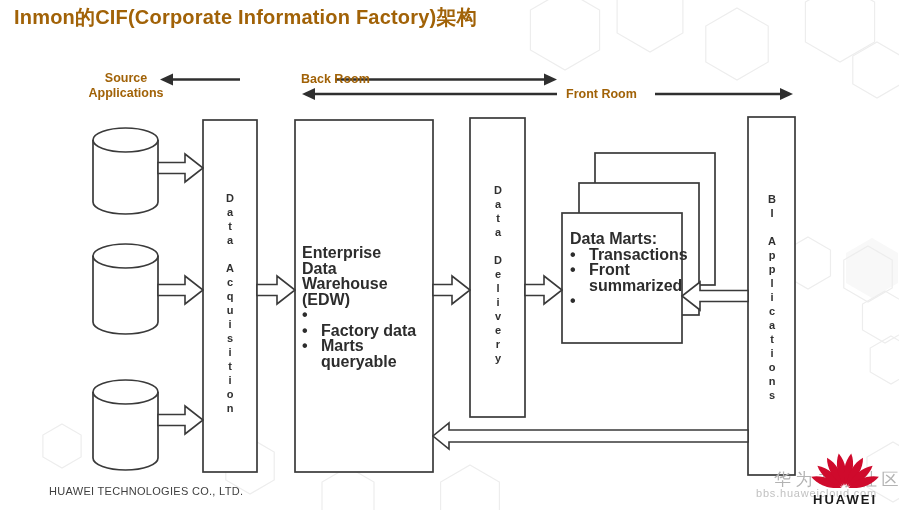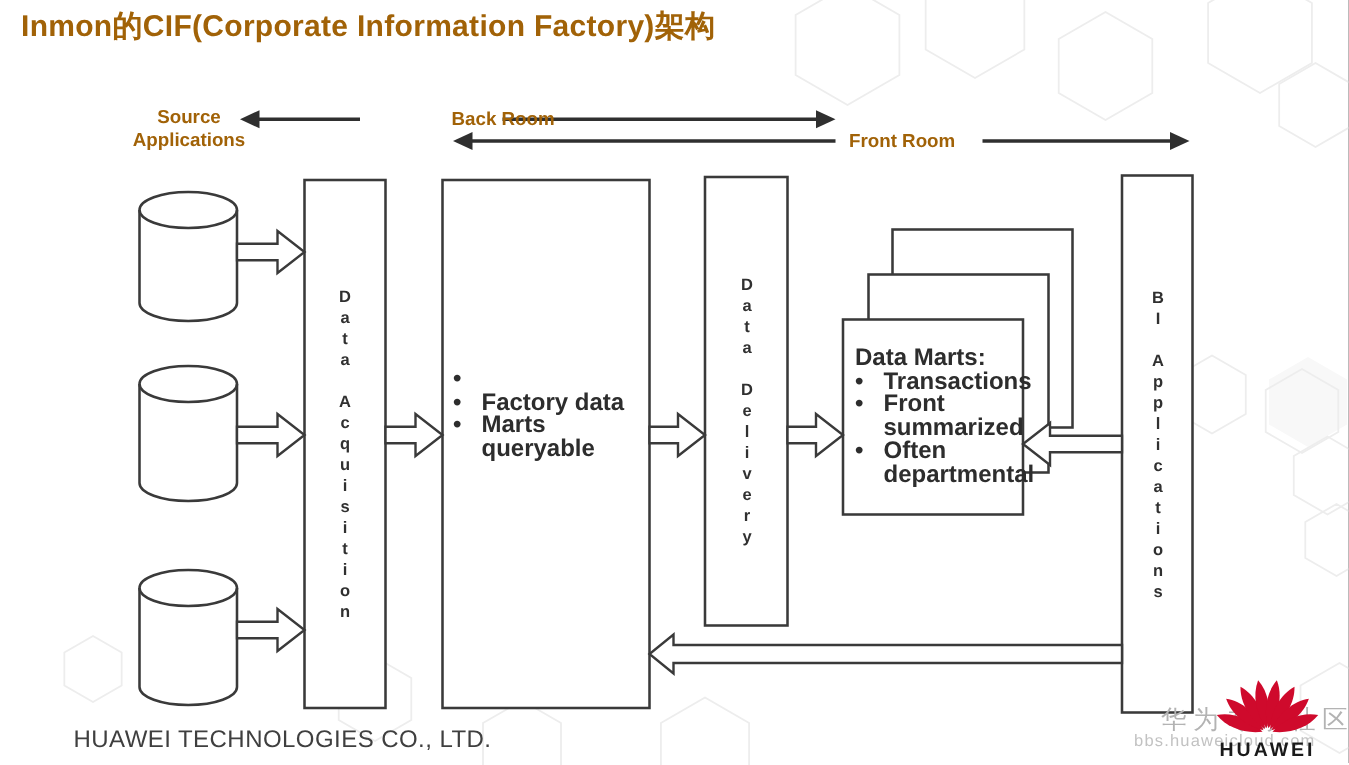--- a/index.html
+++ b/index.html
@@ -20,21 +20,21 @@
     font-weight:bold;font-size:11px;letter-spacing:2px;color:#303030;line-height:14px;
   }
   .textblock{font-size:16px;font-weight:bold;color:#2d2d2d;line-height:15.5px;}
   .tb-title{margin:0 0 0 0;}
   .bullet{display:flex;}
   .bullet .dot{width:19px;flex:0 0 19px;}
   .edw-text{left:302px;top:245px;width:118px;}
   .edw-text .bt{width:104px;}
   .dm-text{left:570px;top:231px;width:108px;}
   .dm-text .bt{width:84px;}
-  .footer-company{left:49px;top:485px;font-size:16px;color:#3f3f3f;letter-spacing:0.3px;}
+  .footer-company{left:49px;top:485px;font-size:11px;color:#3f3f3f;letter-spacing:0.3px;}
 </style>
 </head>
 <body>
 
 <div class="stage">
 
   <svg width="899" height="510" viewBox="0 0 899 510">
 
     <g stroke="#ededed" stroke-width="1.2" fill="none">
       <polygon points="872,238 898,253 898,283 872,298 846,283 846,253" fill="#f8f8f8" stroke="none"></polygon>
@@ -135,20 +135,21 @@
     <div>Applications</div>
   </div>
   <div class="abs hdr-label" style="left:253px;top:72px;padding-left:48px;">Back Room</div>
   <div class="abs hdr-label" style="left:566px;top:86.5px;text-align:center;">Front Room</div>
 
   <div class="abs vlabel" style="left:223px;top:192px;">Data Acquisition</div>
   <div class="abs vlabel" style="left:491px;top:184px;">Data Delivery</div>
   <div class="abs vlabel" style="left:765px;top:193px;">BI Applications</div>
 
   <div class="abs textblock edw-text">
+    <div class="tb-title bt">Enterprise Data Warehouse (EDW)</div>
     <div class="bullet">
       <span class="dot">•</span>
     </div>
     <div class="bullet">
       <span class="dot">•</span>
       <span>Factory data</span>
     </div>
     <div class="bullet">
       <span class="dot">•</span>
       <span>Marts queryable</span>
@@ -160,19 +161,18 @@
     <div class="bullet">
       <span class="dot">•</span>
       <span class="bt">Transactions</span>
     </div>
     <div class="bullet">
       <span class="dot">•</span>
       <span class="bt">Front summarized</span>
     </div>
     <div class="bullet">
       <span class="dot">•</span>
-      <span class="bt">Often departmental</span>
     </div>
   </div>
 
   <div class="abs footer-company">HUAWEI TECHNOLOGIES CO., LTD.</div>
 
 </div>
 
 </body></html>

